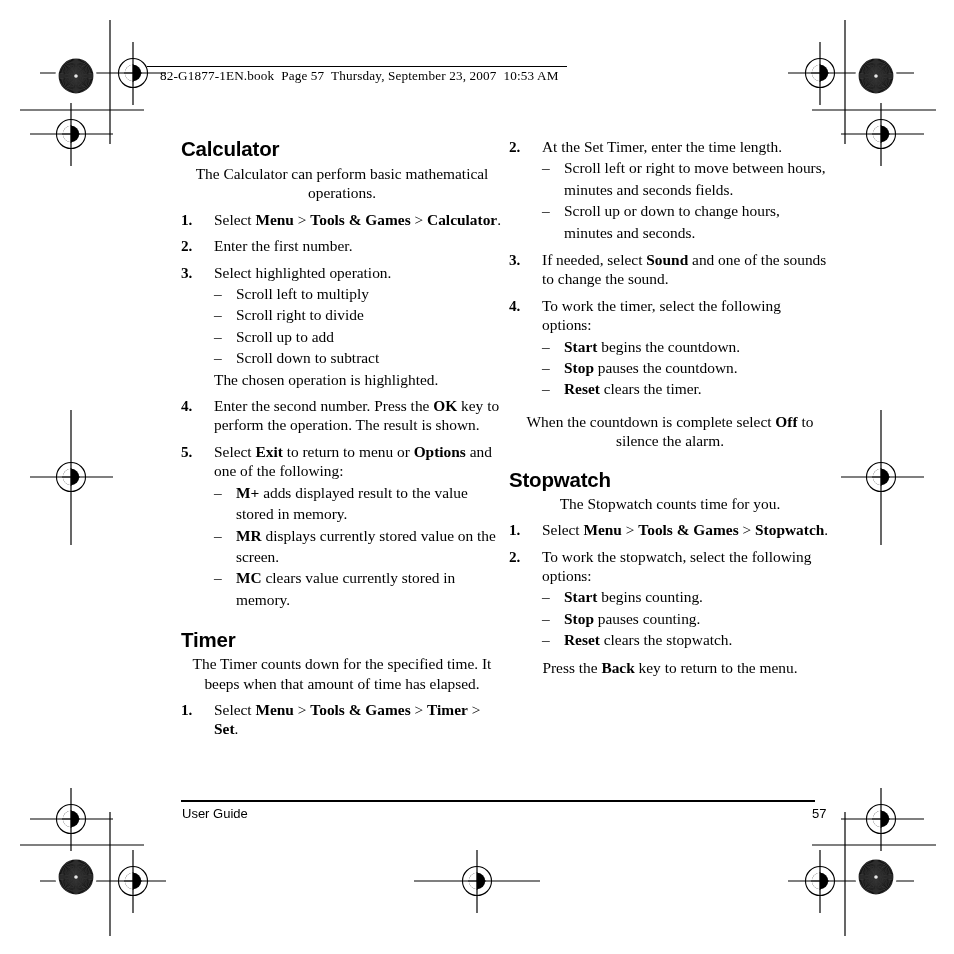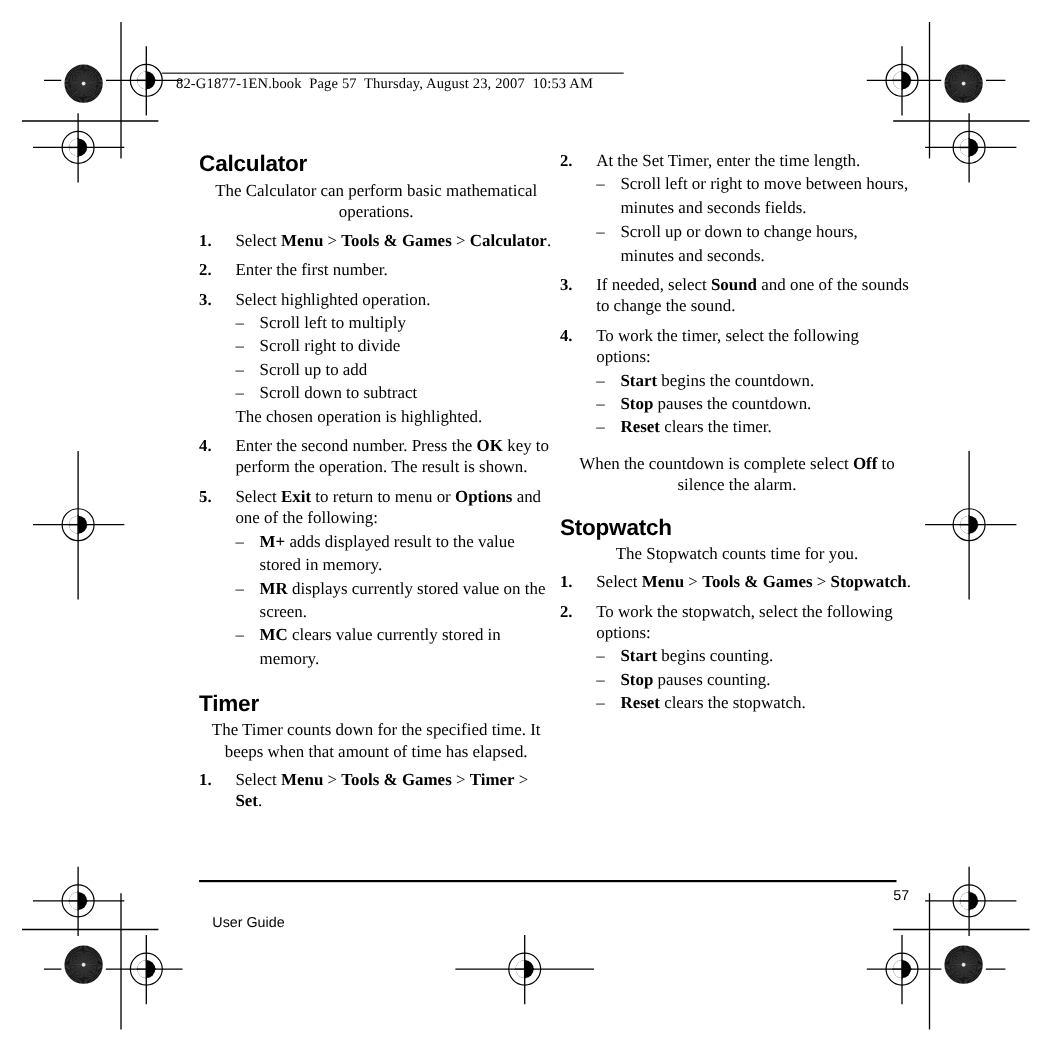--- a/index.html
+++ b/index.html
@@ -127,21 +127,21 @@
     width: 634px;
     height: 1.6px;
     background: #000;
   }
   .footer-left, .footer-right {
     position: absolute;
     top: 806px;
     font-family: "Liberation Sans", sans-serif;
     font-size: 13px;
   }
-  .footer-left  { left: 193px; margin-top: 25px; }
+  .footer-left  { left: 182px; }
   .footer-right { left: 812px; }
 </style>
 </head>
 <body>
 
 <svg id="marks" width="954" height="954" viewBox="0 0 954 954" aria-hidden="true">
   <defs>
     <g id="reg-target">
       <circle cx="0" cy="0" r="14.5" fill="none" stroke="#000" stroke-width="1.1"></circle>
       <circle cx="0" cy="0" r="8.2" fill="#000"></circle>
@@ -571,21 +571,21 @@
         <path d="M1.9387543979995936,-0.4911531168965884L18.41816678099614,-4.6659546105175895L18.692061394964202,-3.4068813901996813L1.9675854099962318,-0.3586190937052296Z" fill="#111"></path>
         <path d="M1.9688531361797832,-0.3515925598687097L18.70410479370794,-3.340129318752742L18.88748030046524,-2.0647246546543516L1.9881558211016042,-0.21733943733203703Z" fill="#111"></path>
         <path d="M1.9889190500795153,-0.21024036774796317L18.894730975755394,-1.99728349360565L18.986652935752918,-0.7120465555461196L1.9985950458687283,-0.0749522690048547Z" fill="#111"></path>
         <circle r="19" fill="none" stroke="#ffffff" stroke-width="3.2"></circle>
         <circle r="1.6" fill="#e8e8e8"></circle>
       </g>
     </g>
 </svg>
 
 <div class="slug-rule"></div>
-<div class="slug">82-G1877-1EN.book  Page 57  Thursday, August 23, 2007  10:53 AM</div>
+<div class="slug">82-G1877-1EN.book  Page 57  Thursday, September 23, 2007  10:53 AM</div>
 
 <div class="col col-left">
 
   <h1 class="sec">Calculator</h1>
   <p class="para">The Calculator can perform basic mathematical operations.</p>
   <ol class="steps" id="calc-steps">
       <li><span class="num">1.</span><span><span>Select </span><span class="kb">Menu</span><span> &gt; </span><span class="kb">Tools &amp; Games</span><span> &gt; </span><span class="kb">Calculator</span><span>.</span></span></li>
       <li><span class="num">2.</span><span><span>Enter the first number.</span></span></li>
       <li><span class="num">3.</span><span><span>Select highlighted operation.</span></span><ul class="dashes">
           <li><span class="dash">–</span><span><span>Scroll left to multiply</span></span></li>
@@ -628,18 +628,19 @@
   <h1 class="sec tight" style="margin-top:17px">Stopwatch</h1>
   <p class="para">The Stopwatch counts time for you.</p>
   <ol class="steps" id="stopwatch-steps">
       <li><span class="num">1.</span><span><span>Select </span><span class="kb">Menu</span><span> &gt; </span><span class="kb">Tools &amp; Games</span><span> &gt; </span><span class="kb">Stopwatch</span><span>.</span></span></li>
       <li><span class="num">2.</span><span><span>To work the stopwatch, select the following options:</span></span><ul class="dashes">
           <li><span class="dash">–</span><span><span class="kb">Start</span><span> begins counting.</span></span></li>
           <li><span class="dash">–</span><span><span class="kb">Stop</span><span> pauses counting.</span></span></li>
           <li><span class="dash">–</span><span><span class="kb">Reset</span><span> clears the stopwatch.</span></span></li>
         </ul></li>
     </ol>
+  <p class="para last" id="stopwatch-closing" style="margin-top:7px"><span>Press the </span><span class="kb">Back</span><span> key to return to the menu.</span></p>
 
 </div>
 
 <div class="footer-rule"></div>
 <div class="footer-left">User Guide</div>
 <div class="footer-right">57</div>
 
 </body></html>

